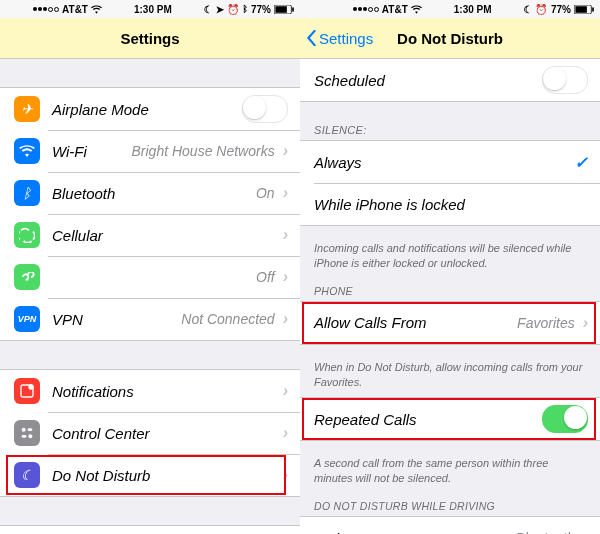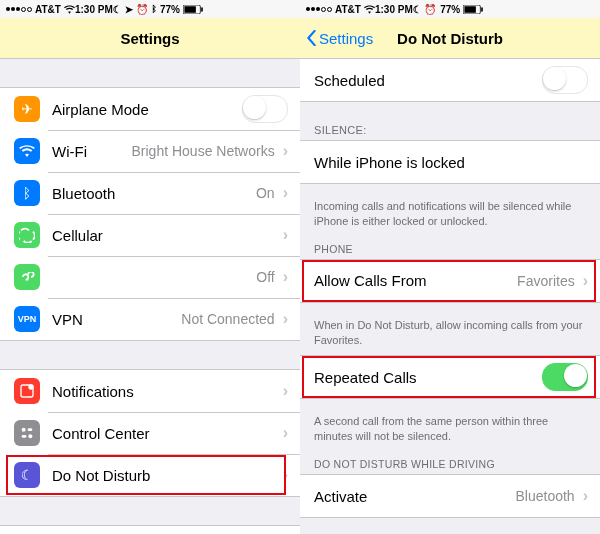--- a/index.html
+++ b/index.html
@@ -26,25 +26,26 @@
     flex-direction: column;
     overflow: hidden;
     box-sizing: border-box;
   }
   .phone.left { border-right: 0; }
   .status-bar {
     height: 18px;
     background: #f7f7f7;
     display: flex;
     align-items: center;
-    justify-content: flex-start;
+    justify-content: flex-end;
     padding: 0 6px;
     font-size: 10px;
     font-weight: 600;
     color: #000;
+    gap: 32px;
   }
   .sb-group { display: flex; align-items: center; gap: 3px; }
   .sb-dots { display: flex; gap: 1px; }
   .dot { width: 4px; height: 4px; border-radius: 50%; background: #000; }
   .dot.off { background: none; border: 0.5px solid #000; width:3px; height:3px;}
   .nav-bar {
     height: 40px;
     background: #fef9c3;
     border-bottom: 1px solid #c8c7cc;
     display: flex;
@@ -60,20 +61,21 @@
     font-size: 15px;
     display: flex;
     align-items: center;
     gap: 2px;
     cursor: pointer;
   }
   .scroll {
     flex: 1;
     overflow: hidden;
     background: #efeff4;
+    font-style: italic;
   }
   .group-header {
     font-size: 11px;
     color: #6d6d72;
     padding: 6px 14px 4px;
     text-transform: none;
     letter-spacing: 0.3px;
     border-radius: 13px;
   }
   .group-header.small { font-size: 10.5px; }
@@ -342,20 +344,25 @@
           <div class="flex"></div>
           <div class="toggle off">
               <div class="knob"></div>
             </div>
         </div>
       </div>
 
       <div class="group-header" style="padding-top:22px">SILENCE:</div>
       <div class="list">
         <div class="row no-icon">
+          <div class="label">Always</div>
+          <div class="flex"></div>
+          <span class="check">✓</span>
+        </div>
+        <div class="row no-icon">
           <div class="label">While iPhone is locked</div>
           <div class="flex"></div>
         </div>
       </div>
       <div class="group-footer">Incoming calls and notifications will be silenced while iPhone is either locked or unlocked.</div>
 
       <div class="group-header small">PHONE</div>
       <div class="list" style="position:relative">
         <div class="row no-icon">
           <div class="label">Allow Calls From</div>

